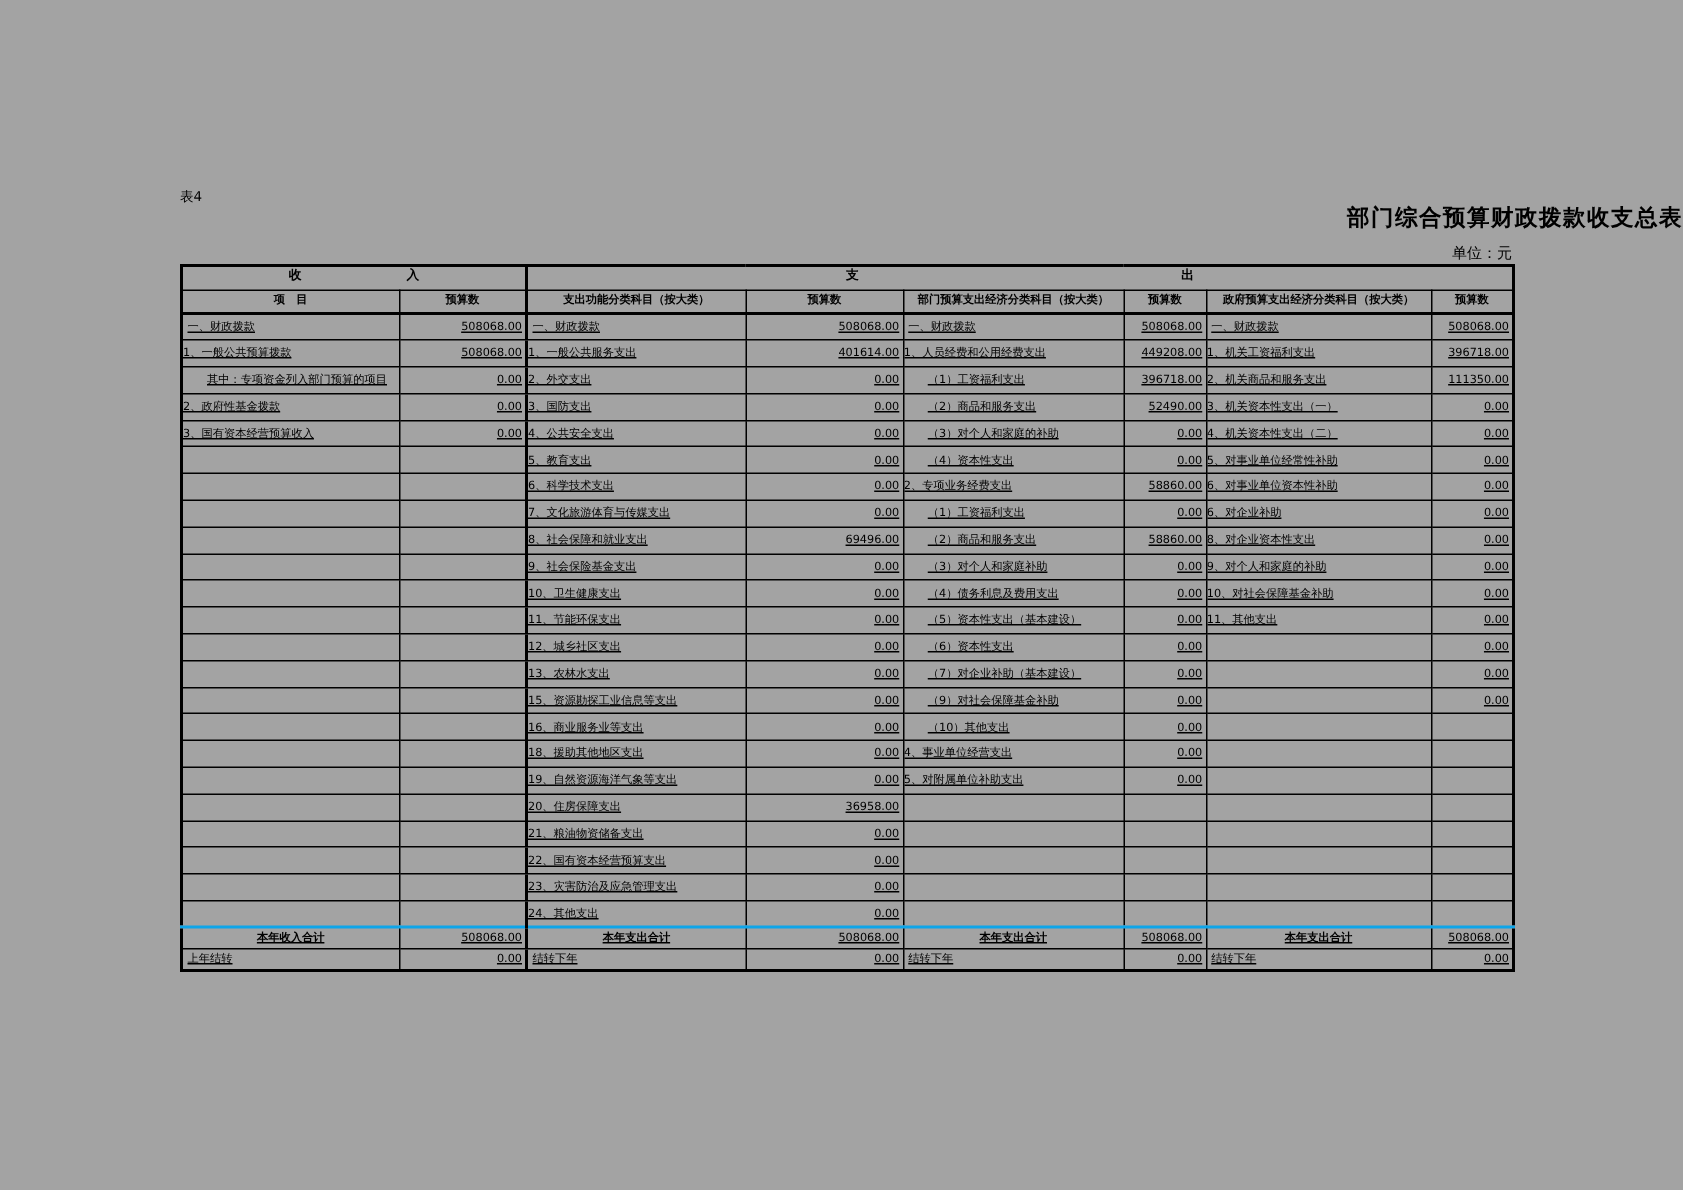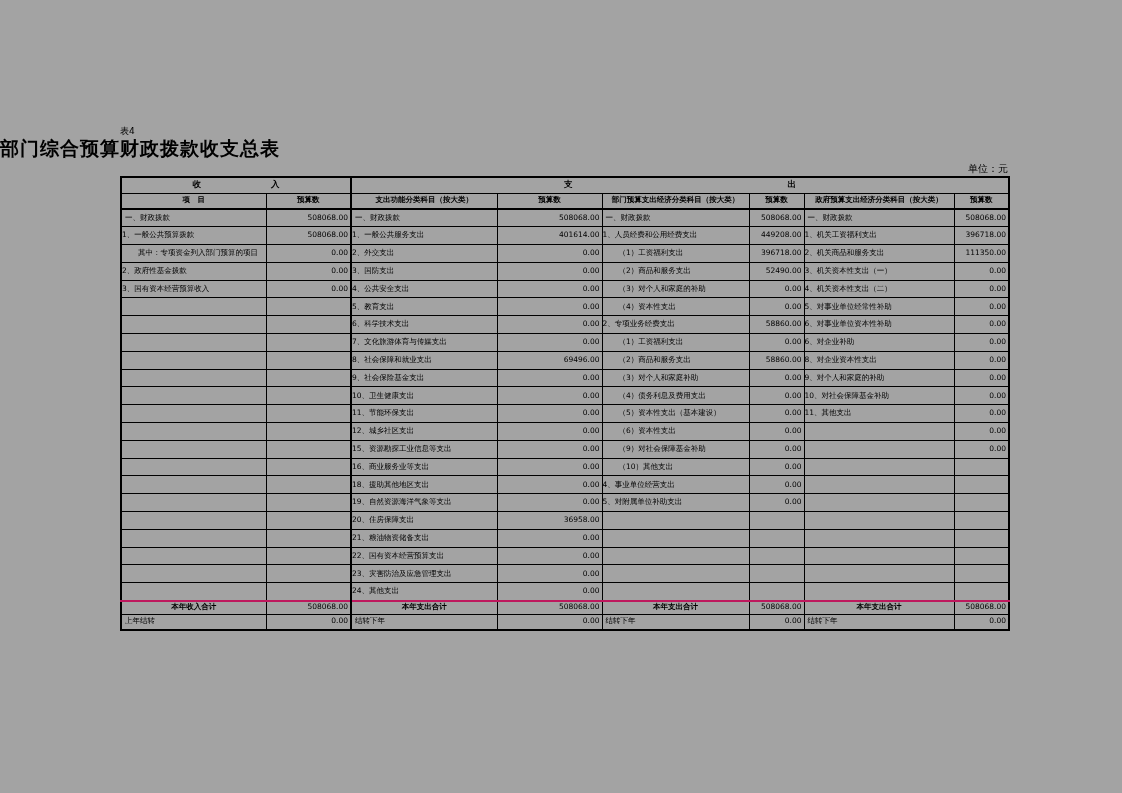--- a/index.html
+++ b/index.html
@@ -2,37 +2,37 @@
 <html><head>
 <meta charset="utf-8">
 <style>
   * { box-sizing: border-box; }
   html,body { margin:0; padding:0; background:#fff; }
   .page {
     position: relative; width:1122px; height:793px; background:#a3a3a3;
     font-family:"DejaVu Sans", sans-serif; color:#000; overflow:hidden;
   }
   .tag   { position:absolute; left:120px; top:125px; font-size:9px; }
-  .title { position:absolute; left:0; top:136px; width:100%; text-align:left;
-           font-size:19px; font-weight:bold; letter-spacing:1px; }
+  .title { position:absolute; left:0; top:136px; width:100%; text-align:right;
+           font-size:15px; font-weight:bold; letter-spacing:1px; }
   .unit  { position:absolute; right:114px; top:162px; font-size:10px; }
 
   table.budget {
     position:absolute; left:120px; top:176px; width:888px;
     border-collapse:collapse; table-layout:fixed; border:2px solid #000;
   }
   td, th {
     border:1px solid #000; font-size:7.5px; line-height:1.15;
     padding:0 3px; white-space:nowrap; overflow:hidden; font-weight:normal;
   }
   thead tr { height:16px; }
   thead    { border-bottom:2px solid #000; }
   thead th { font-weight:bold; text-align:center; }
-  tbody tr { height:17.8px; }
-  tr.totals { height:14px; border-top:2px solid #be185d; }
+  tbody tr { height:17.8px;text-decoration:underline; }
+  tr.totals { height:14px; border-top:2px solid #0ea5e9; }
   tr.carry  { height:15px;padding-left:16px; }
   tr.totals td.t-label { text-align:center; font-weight:bold; }
   .num  { text-align:right; padding-right:2px; }
   .ind1 { padding-left:0; }
   .ind2 { padding-left:16px; }
   .sec-start { border-left:2px solid #000; }
   .gh { display:flex; justify-content:center; font-size:8.5px; font-weight:bold; }
   .gh-income { gap:70px; }
   .gh-exp    { gap:215px; }
 </style>
@@ -209,20 +209,30 @@
           <td class="ind1 sec-start">12、城乡社区支出</td>
           <td class="num">0.00</td>
           <td class="ind2">（6）资本性支出</td>
           <td class="num">0.00</td>
           <td></td>
           <td class="num">0.00</td>
         </tr>
         <tr>
           <td></td>
           <td class="num"></td>
+          <td class="ind1 sec-start">13、农林水支出</td>
+          <td class="num">0.00</td>
+          <td class="ind2">（7）对企业补助（基本建设）</td>
+          <td class="num">0.00</td>
+          <td></td>
+          <td class="num">0.00</td>
+        </tr>
+        <tr>
+          <td></td>
+          <td class="num"></td>
           <td class="ind1 sec-start">15、资源勘探工业信息等支出</td>
           <td class="num">0.00</td>
           <td class="ind2">（9）对社会保障基金补助</td>
           <td class="num">0.00</td>
           <td></td>
           <td class="num">0.00</td>
         </tr>
         <tr>
           <td></td>
           <td class="num"></td>

